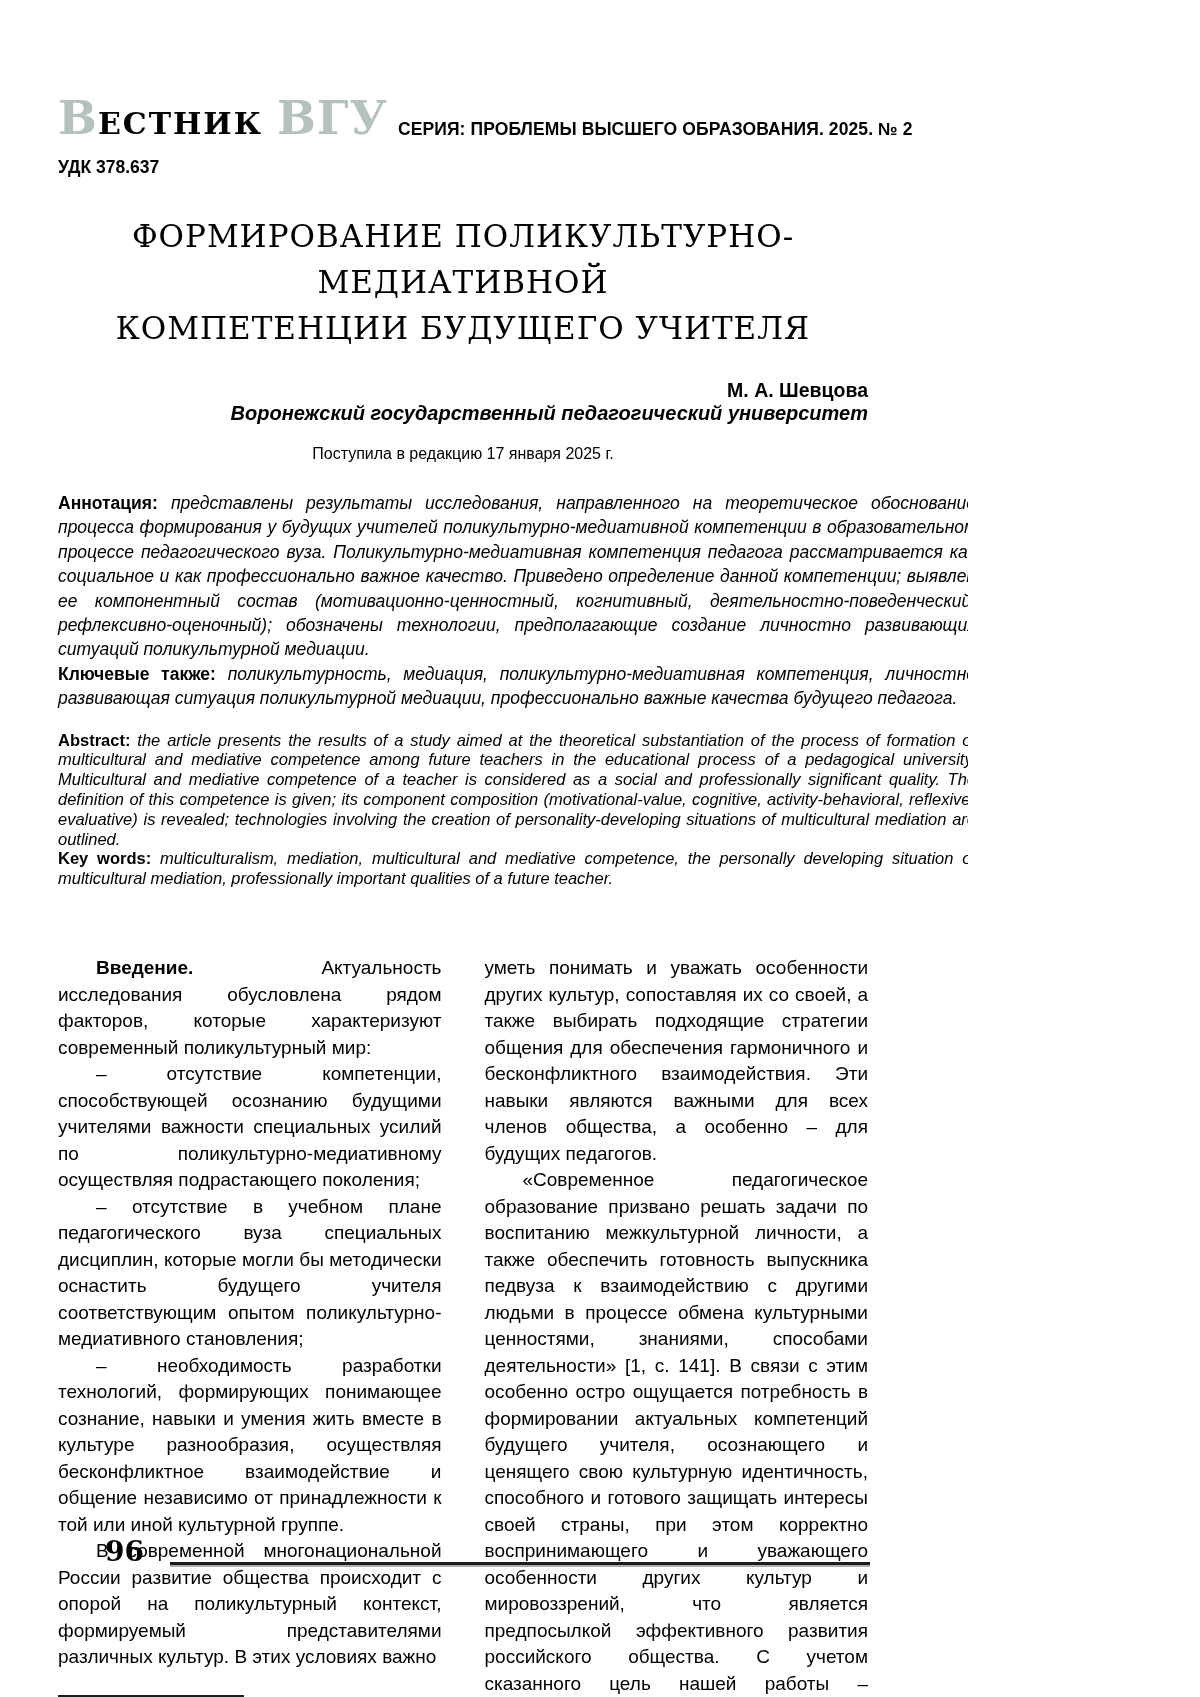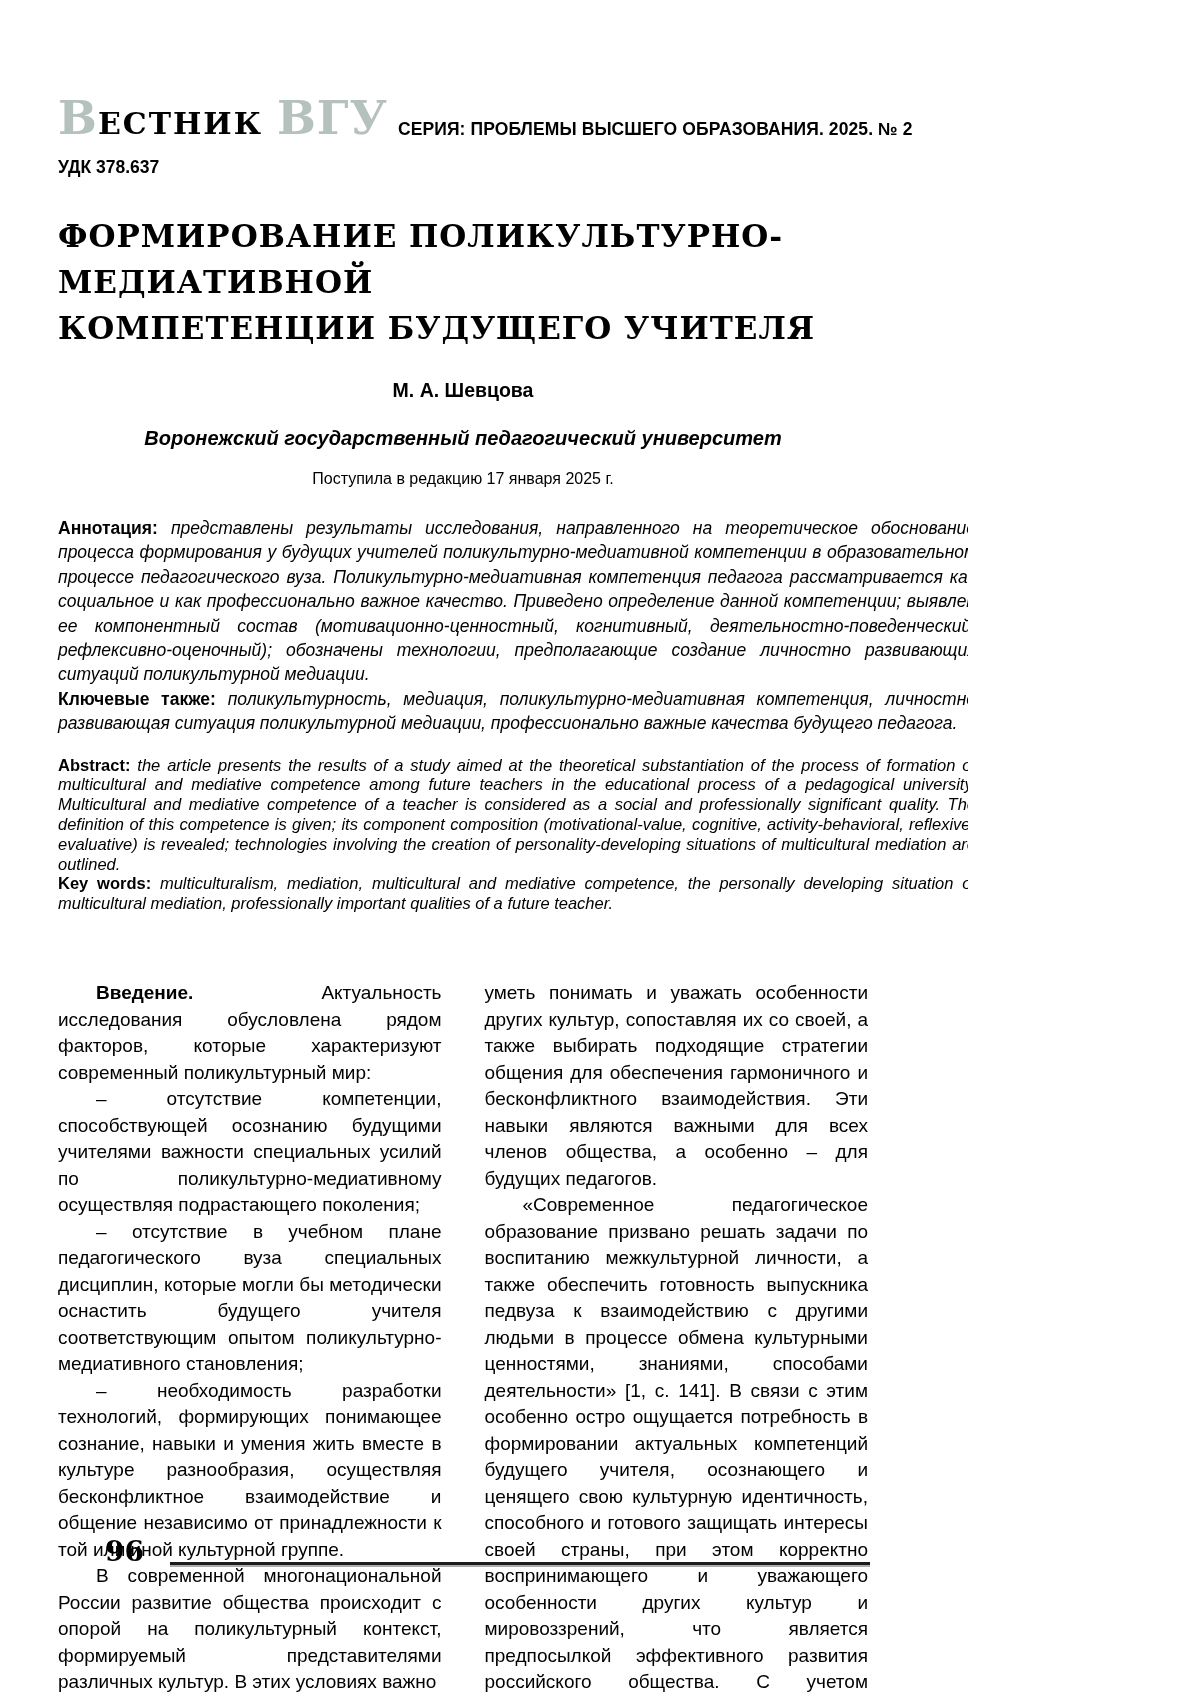--- a/index.html
+++ b/index.html
@@ -19,29 +19,29 @@
   .logo-big{font-size:46px;letter-spacing:1px;}
   .logo-small{font-size:30px;letter-spacing:2px;}
   .logo-gray{color:#b5c1bd;}
   .logo-org{margin-left:14px;}
   .double-rule{flex:1;height:3px;border-top:4px solid #0e0e0e;border-bottom:4px solid #0e0e0e;margin:0 0 3px 8px;}
   .series{font-weight:bold;font-size:17.5px;line-height:1;margin:0 0 1px 2px;white-space:nowrap;letter-spacing:0.1px;text-align:right;}
   
   .udk{margin-top:18px;font-weight:bold;font-size:17.5px;}
   .title{
     margin:36px 0 0;
-    text-align:left;
+    text-align:center;
     font-family:"DejaVu Serif",serif;
-    font-weight:bold;
+    font-weight:normal;
     font-size:31px;
     line-height:1.48;
     letter-spacing:1px;
   }
-  .author{margin-top:27px;text-align:center;font-weight:bold;font-size:19.5px;}
-  .affiliation{margin-top:25px;text-align:center;font-weight:bold;font-style:italic;font-size:20px;}
+  .author{margin-top:27px;text-align:right;font-weight:bold;font-size:19.5px;}
+  .affiliation{text-align:right;font-weight:bold;font-style:italic;font-size:20px;}
   .received{margin-top:20px;text-align:center;font-size:16px;}
   
   .abstract{width:918px;margin:28px auto 0;text-align:justify;font-style:italic;}
   .abstract p{margin:0;}
   .abstract-ru{font-size:17.5px;line-height:24.4px;}
   .abstract-en{margin-top:20px;font-size:16.5px;line-height:19.8px;}
   .ab-label{font-style:normal;font-weight:bold;}
   
   .columns{display:flex;gap:43px;margin-top:66px;}
   .col{flex:1;}

